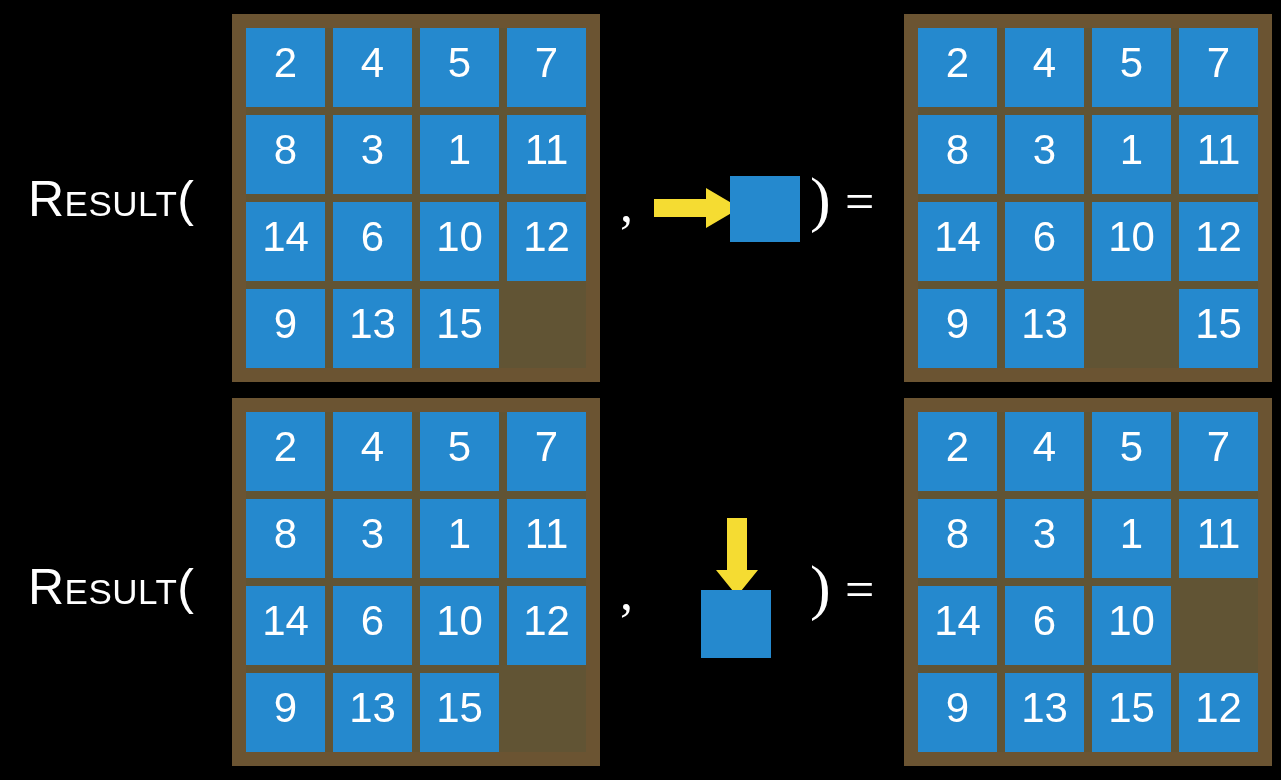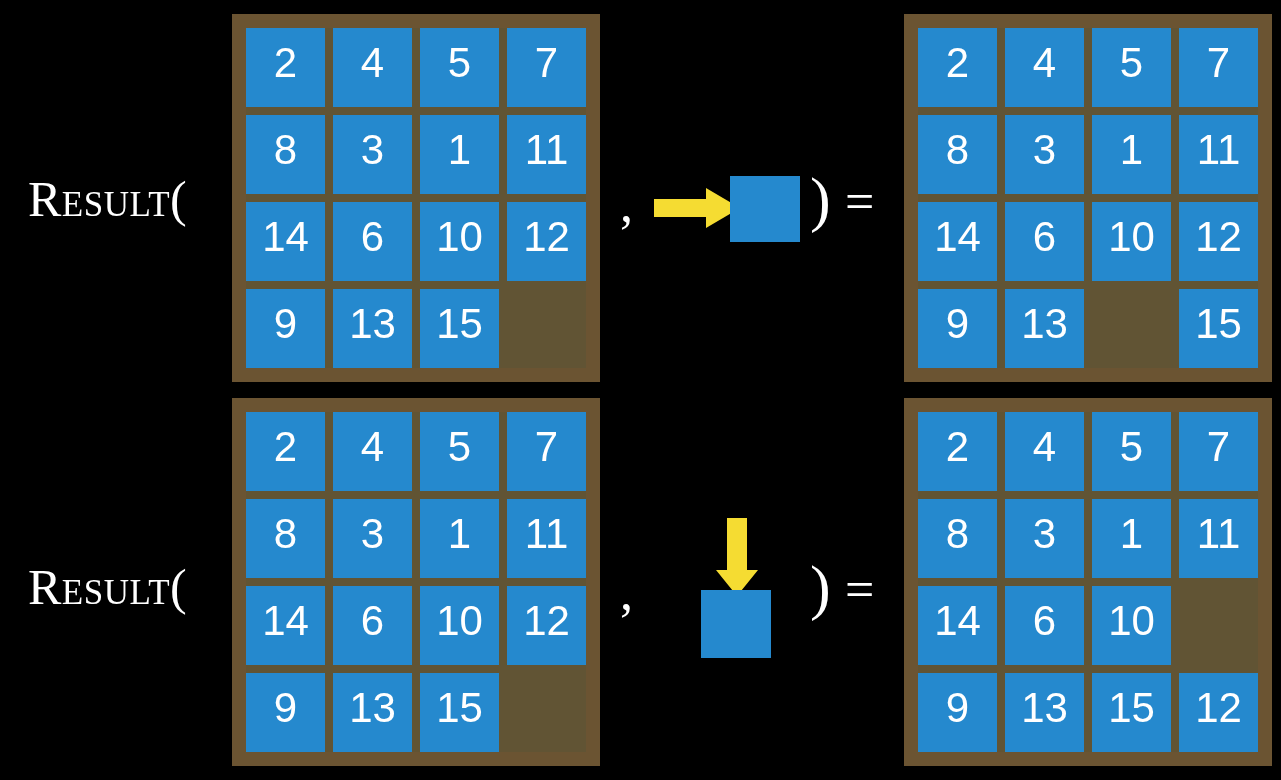--- a/index.html
+++ b/index.html
@@ -19,21 +19,21 @@
     position: relative;
     width: 1281px;
     height: 780px;
     background: #000000;
   }
 
   
   .result-label {
     position: absolute;
     color: #ffffff;
-    font-family: Liberation Serif, serif;
+    font-family: Liberation Sans, sans-serif;
     font-variant: small-caps;
     font-size: 50px;
     line-height: 1;
     letter-spacing: 0.5px;
     white-space: nowrap;
     user-select: none;
   }
 
   
   .glyph {

